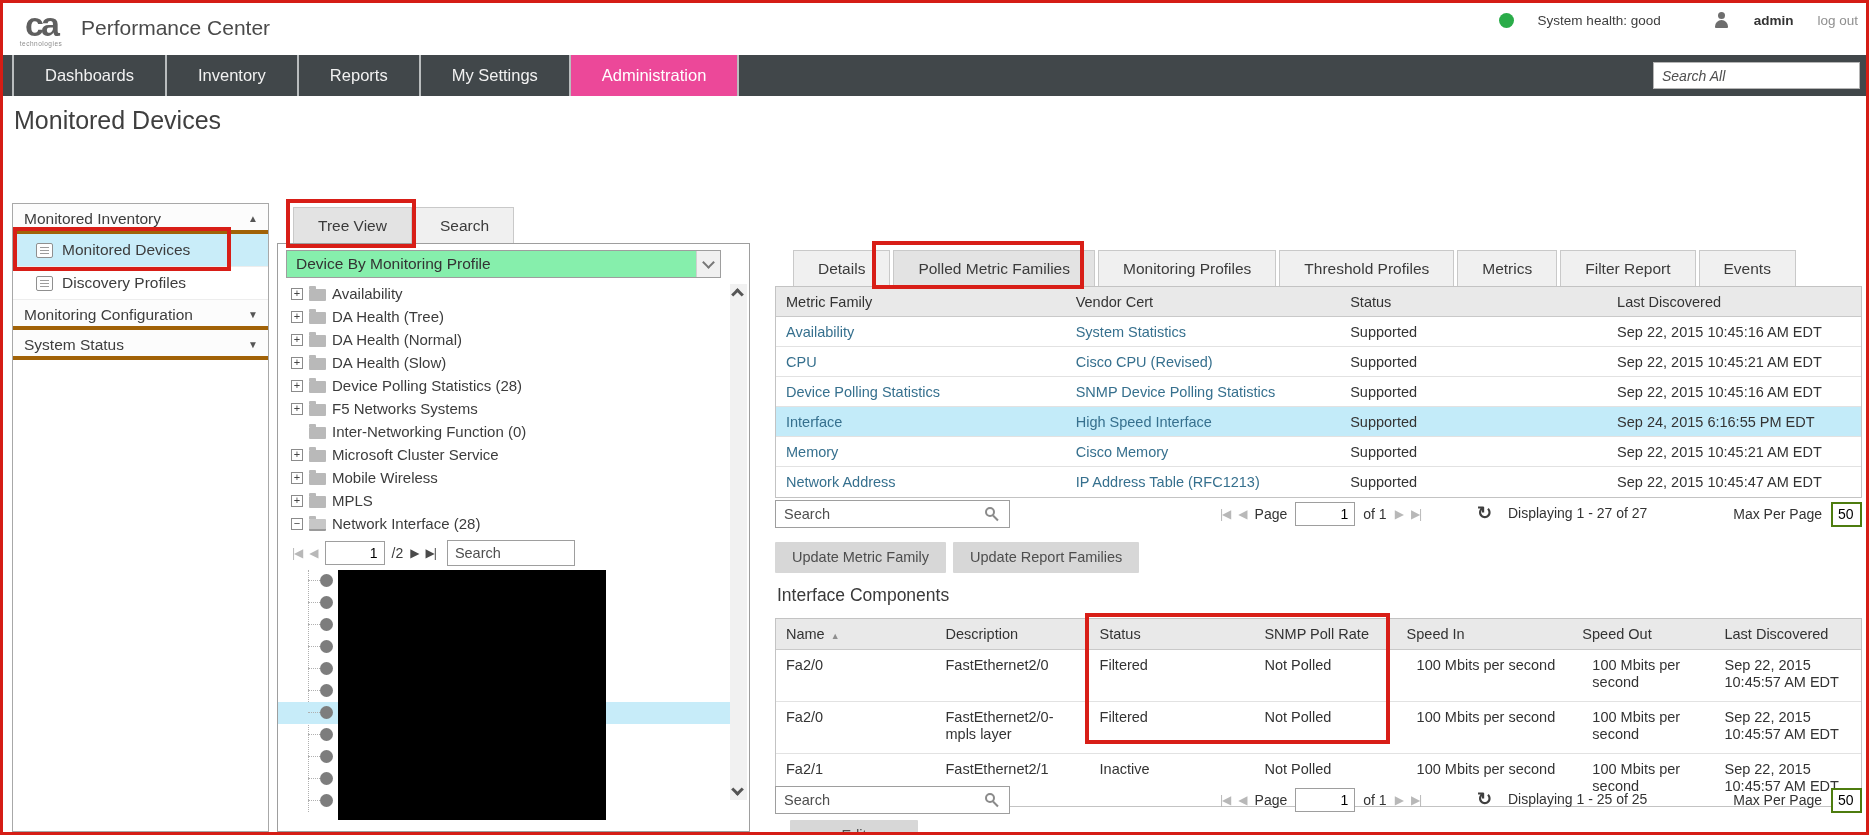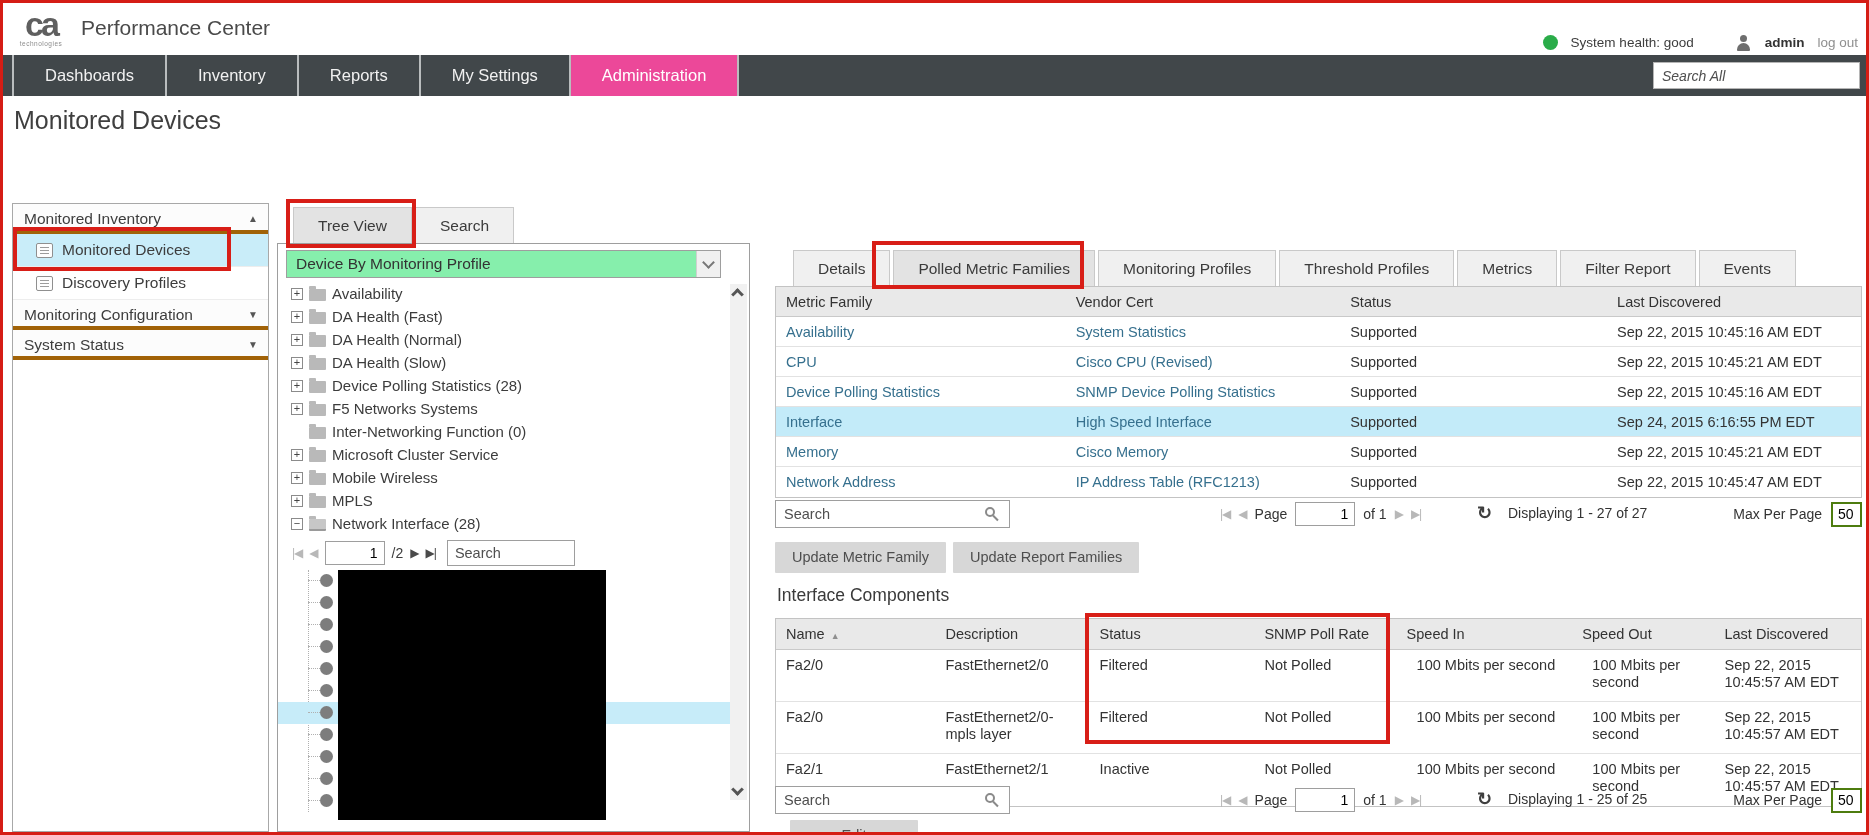--- a/index.html
+++ b/index.html
@@ -11,21 +11,21 @@
 
   
   #page-border { position:absolute; inset:0; border:3px solid #d51d15; z-index:60; pointer-events:none; }
 
   
   #header { position:absolute; left:3px; top:3px; right:3px; height:52px; background:#fff; }
   #logo { position:absolute; left:12px; top:5px; width:52px; text-align:center; }
   #logo .ca { font-size:34px; font-weight:bold; color:#5f5f5f; letter-spacing:-3px; line-height:32px; }
   #logo .tech { font-size:6.5px; color:#8c8c8c; letter-spacing:.5px; }
   #app-title { position:absolute; left:78px; top:13px; font-size:21px; color:#4a4a4a; }
-  #header-right { position:absolute; right:8px; top:32px; display:flex; gap:13px; font-size:13.5px; }
+  #header-right { position:absolute; right:8px; top:9px; display:flex; align-items:center; gap:24px; font-size:13.5px; }
   .health-dot { width:15px; height:15px; border-radius:50%; background:#2aac49; }
   .person { width:17px; height:16px; position:relative; margin-left:28px; }
   .person::before { content:""; position:absolute; left:5px; top:0; width:7px; height:7px; border-radius:50%; background:#6e6e6e; }
   .person::after { content:""; position:absolute; left:2px; top:8px; width:13px; height:8px; border-radius:7px 7px 1px 1px; background:#6e6e6e; }
   #user-name { font-weight:bold; color:#333; }
   #logout { color:#8f8f8f; }
 
   
   #navbar { position:absolute; left:3px; top:55px; right:3px; height:41px; background:#41474a; display:flex; align-items:stretch; padding-left:9px; }
   .nav-tab { line-height:41px; padding:0 31px; font-size:16.5px; color:#f1f1f1; border-left:2px solid #b9bdbe; cursor:default; white-space:nowrap; }
@@ -194,21 +194,21 @@
 
   <div id="tree-list">
       <div class="tree-row">
         <span class="expander">+</span>
         <span class="folder"></span>
         <span>Availability</span>
       </div>
       <div class="tree-row">
         <span class="expander">+</span>
         <span class="folder"></span>
-        <span>DA Health (Fast)</span>
+        <span>DA Health (Tree)</span>
       </div>
       <div class="tree-row">
         <span class="expander">+</span>
         <span class="folder"></span>
         <span>DA Health (Normal)</span>
       </div>
       <div class="tree-row">
         <span class="expander">+</span>
         <span class="folder"></span>
         <span>DA Health (Slow)</span>

